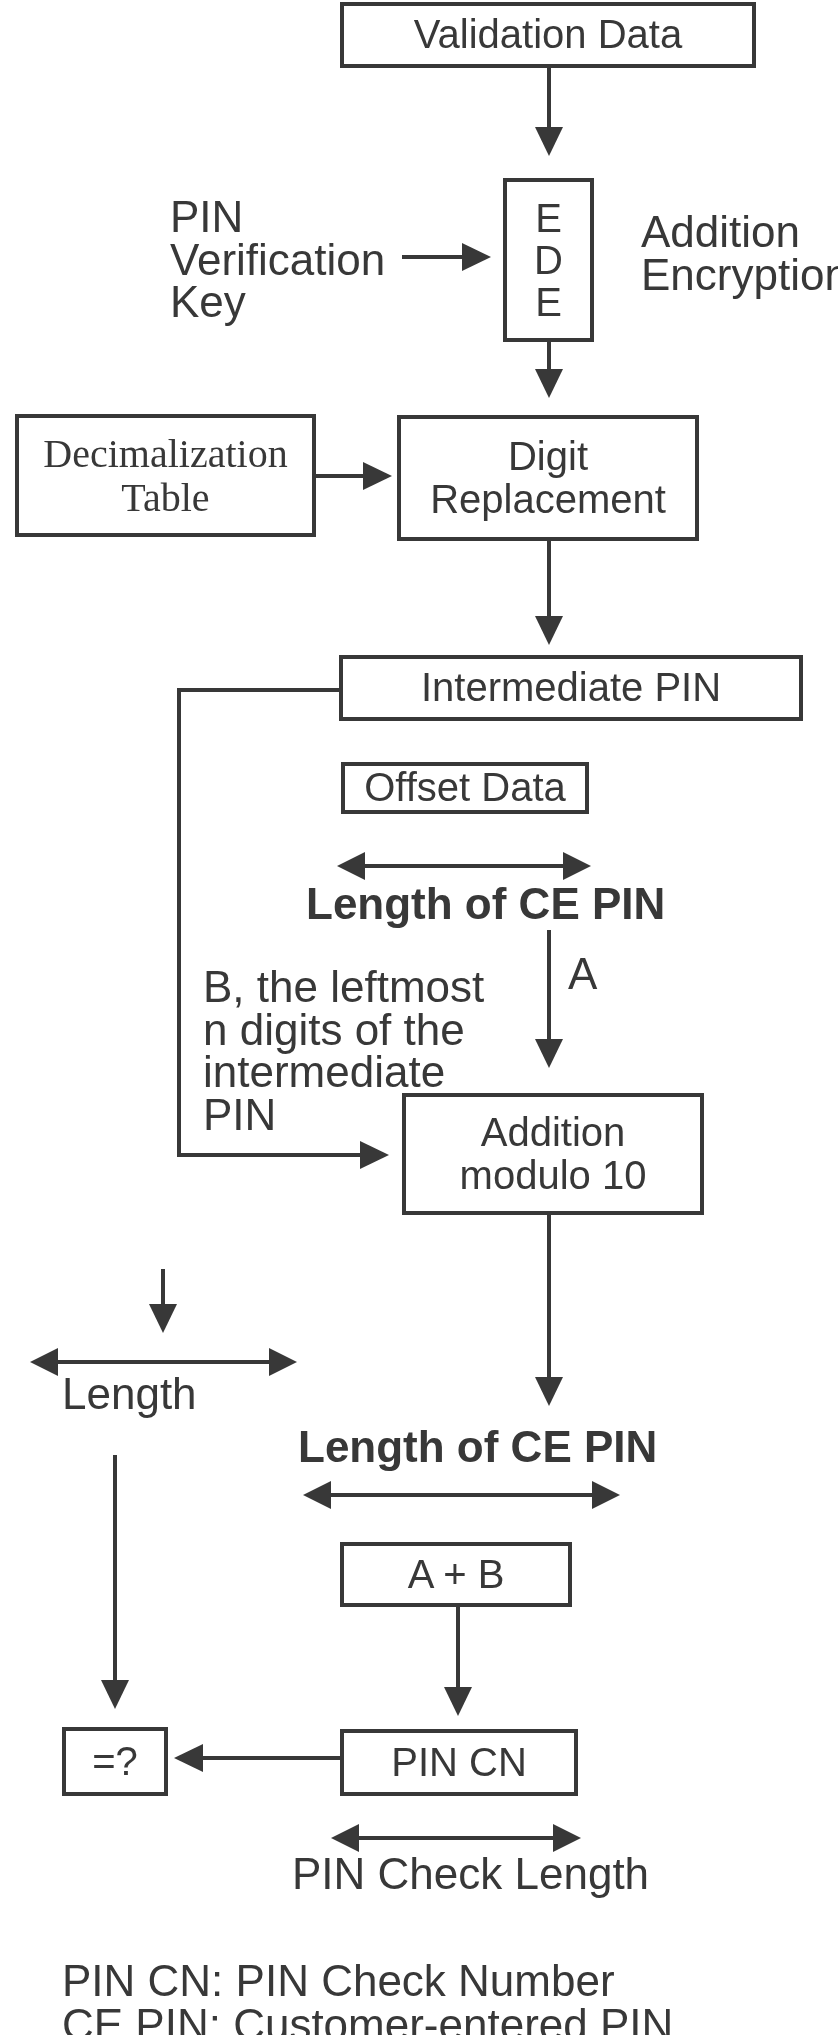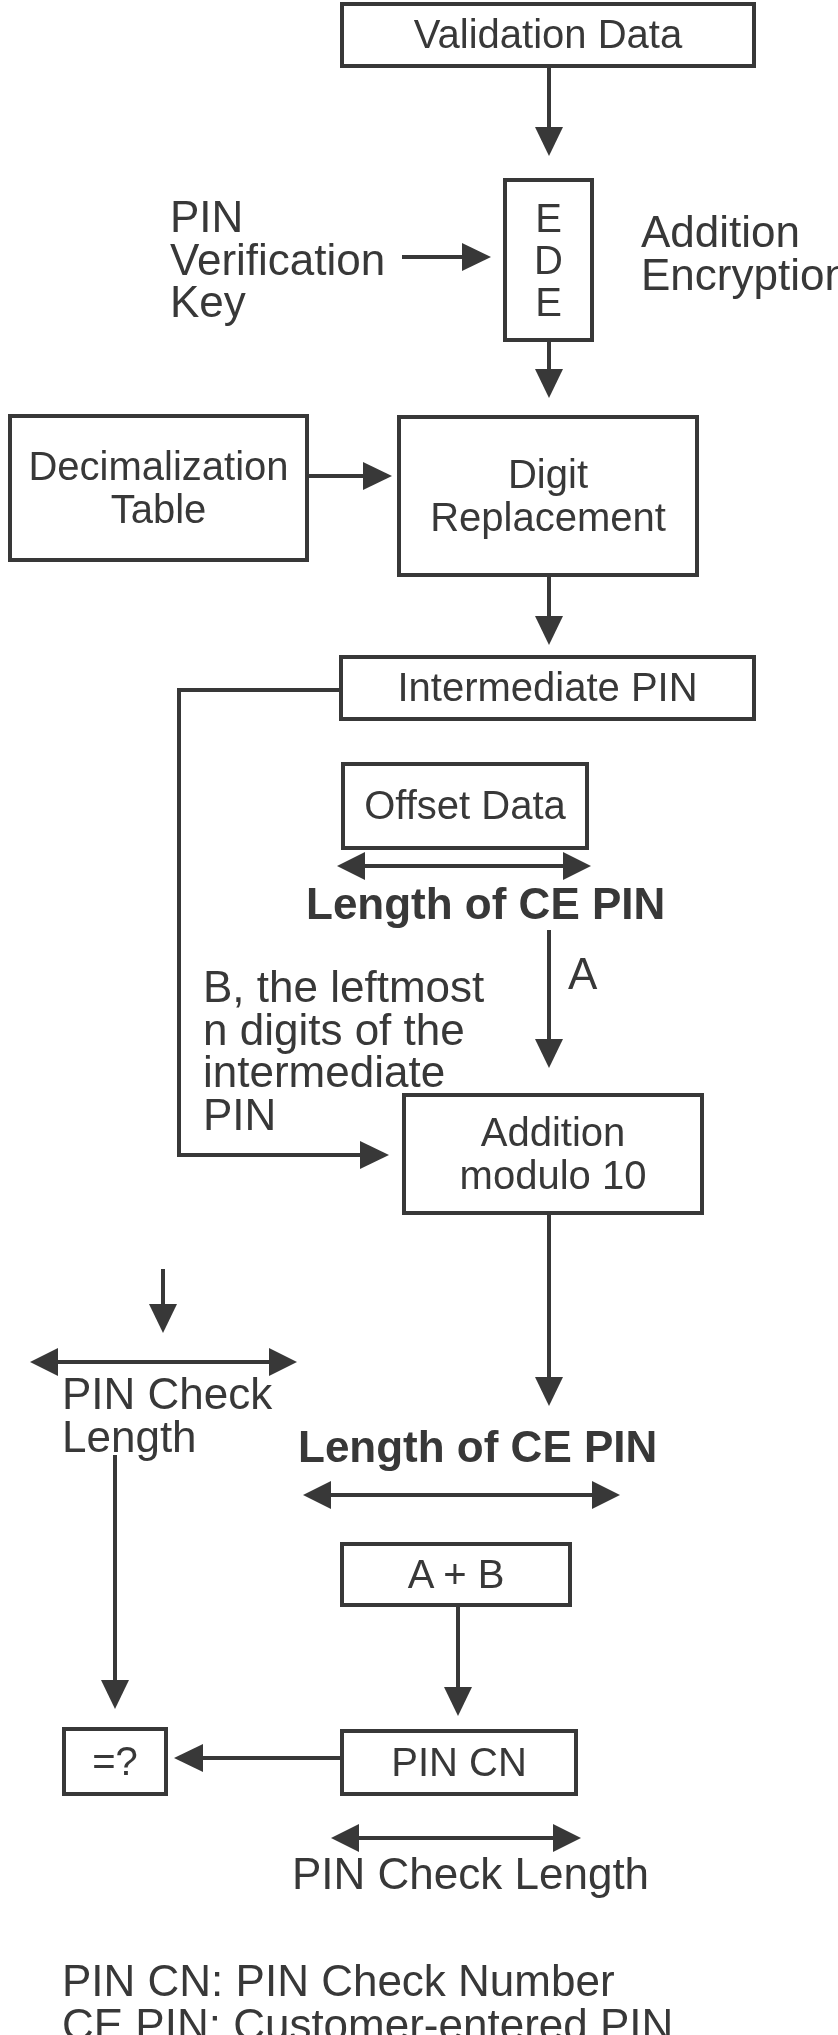--- a/index.html
+++ b/index.html
@@ -136,35 +136,35 @@
   <div class="box" style="left:340px; top:2px; width:416px; height:66px;">
     <span>Validation Data</span>
   </div>
 
   <div class="box ede-letters" style="left:503px; top:178px; width:91px; height:164px;">
     <span>E</span>
     <span>D</span>
     <span>E</span>
   </div>
 
-  <div class="box" style="left:8px; top:414px; width:301px; height:148px;">
+  <div class="box" style="left:15px; top:414px; width:301px; height:123px;font-family:Liberation Serif, serif;">
     <span>Decimalization</span>
     <span>Table</span>
   </div>
 
-  <div class="box" style="left:397px; top:415px; width:302px; height:162px;">
+  <div class="box" style="left:397px; top:415px; width:302px; height:126px;">
     <span>Digit</span>
     <span>Replacement</span>
   </div>
 
-  <div class="box" style="left:339px; top:655px; width:417px; height:66px;">
+  <div class="box" style="left:339px; top:655px; width:464px; height:66px;">
     <span>Intermediate PIN</span>
   </div>
 
-  <div class="box" style="left:341px; top:762px; width:248px; height:88px;">
+  <div class="box" style="left:341px; top:762px; width:248px; height:52px;">
     <span>Offset Data</span>
   </div>
 
   <div class="box" style="left:402px; top:1093px; width:302px; height:122px;">
     <span>Addition</span>
     <span>modulo 10</span>
   </div>
 
 
   <div class="box" style="left:340px; top:1542px; width:232px; height:65px;">
@@ -195,21 +195,20 @@
   <div class="ann" style="left:568px; top:953px;">A</div>
 
   <div class="ann" style="left:203px; top:966px;">
     <span>B, the leftmost</span>
     <span>n digits of the</span>
     <span>intermediate</span>
     <span>PIN</span>
   </div>
 
   <div class="ann" style="left:62px; top:1373px;">
-    <span>PIN Check</span>
     <span>Length</span>
   </div>
 
   <div class="ann center" style="left:298px; top:1426px; width:330px;">Length of CE PIN</div>
 
   <div class="ann" style="left:292px; top:1853px;">PIN Check Length</div>
 
   <div class="ann" style="left:62px; top:1959px; line-height:1.0;">
     <span>PIN CN: PIN Check Number</span>
     <span>CE PIN: Customer-entered PIN</span>

